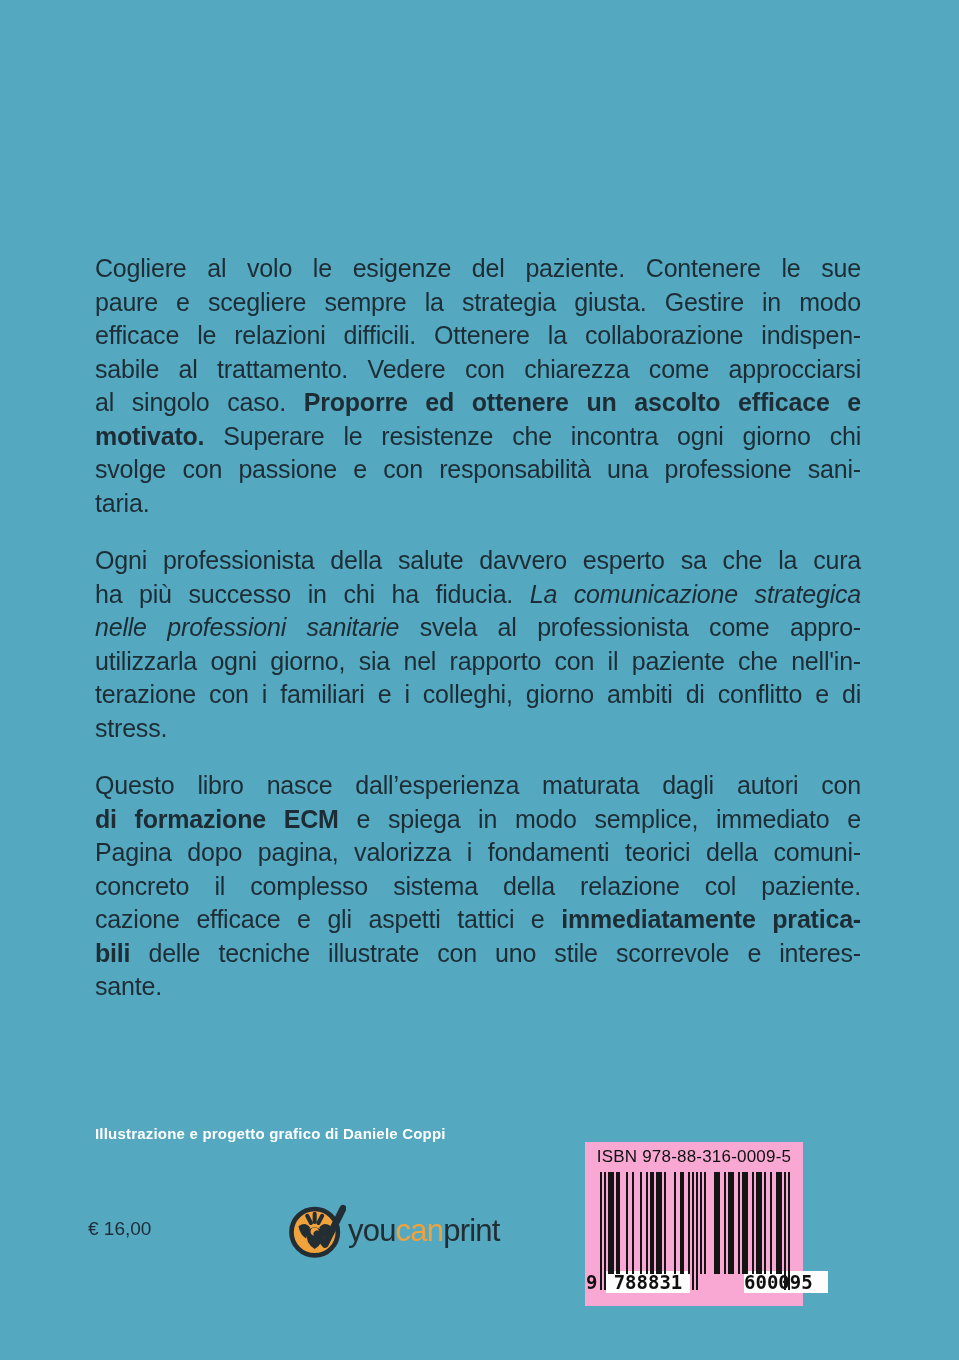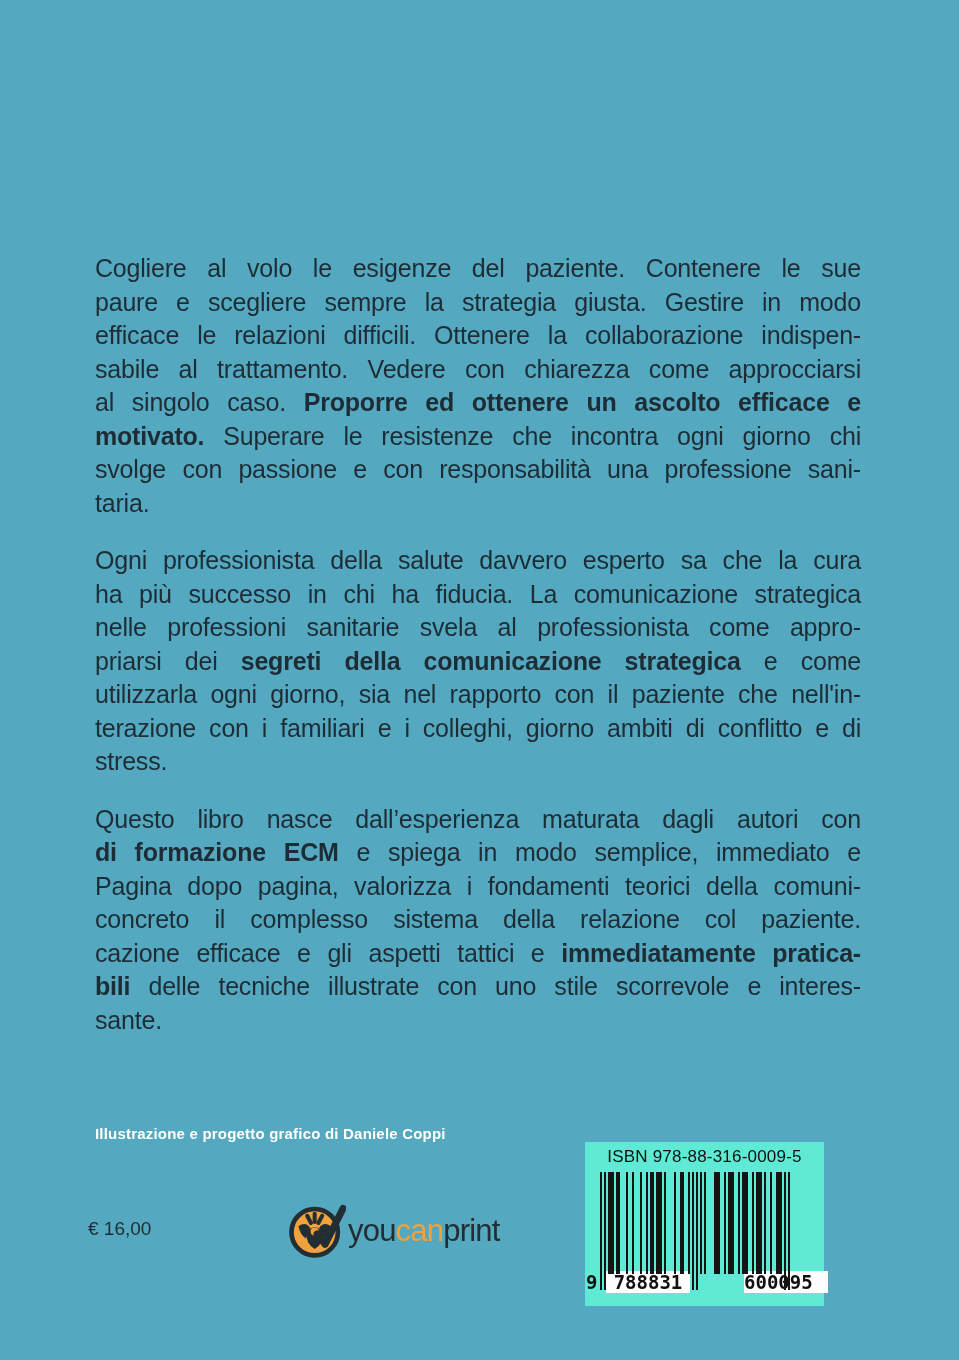--- a/index.html
+++ b/index.html
@@ -10,40 +10,39 @@
   }
   
   .text-block{
     position:absolute;left:95px;top:252px;width:766px;
     color:#1e2d35;font-size:25px;line-height:33.5px;letter-spacing:-0.2px;
   }
   .para{margin:0 0 24px 0;}
   .line{text-align:justify;text-align-last:justify;}
   .line.last{text-align-last:left;}
   .b{font-weight:bold;}
-  .i{}
+  .i{font-style:italic;}
   
   .credit{
     position:absolute;left:95px;top:1125px;
     color:#ffffff;font-size:15px;font-weight:bold;letter-spacing:0.2px;
   }
   
   .price{
     position:absolute;left:88px;top:1218px;
     color:#1e2d35;font-size:19px;letter-spacing:0;
   }
   
   .logo{position:absolute;left:288px;top:1202px;display:flex;align-items:center;gap:2px;}
   .logo svg{width:58px;height:58px;display:block;}
   .logo-text{font-size:31px;font-weight:normal;color:#232e34;letter-spacing:-0.8px;line-height:58px;}
   
   .barcode-box{
     position:absolute;left:585px;top:1142px;width:218px;height:164px;
-    background:#5eead4;
-    padding-left:21px;
+    background:#f9a8d4;
   }
   .isbn{
     position:absolute;top:5px;left:0;right:0;text-align:center;
     font-size:17px;color:#101010;letter-spacing:0.2px;
   }
   .bars{position:absolute;left:15px;top:30px;width:190px;height:122px;}
   .bar{position:absolute;top:0;width:2px;height:102px;background:#141414;}
   .bar.guard{height:118px;}
   .bdigit{
     position:absolute;top:99px;height:22px;line-height:22px;
@@ -67,21 +66,20 @@
         <div class="line"><span>sabile al trattamento. Vedere con chiarezza come approcciarsi</span></div>
         <div class="line"><span>al singolo caso. </span><span class="b">Proporre ed ottenere un ascolto efficace e</span></div>
         <div class="line"><span class="b">motivato.</span><span> Superare le resistenze che incontra ogni giorno chi</span></div>
         <div class="line"><span>svolge con passione e con responsabilità una professione sani-</span></div>
         <div class="line last"><span>taria.</span></div>
       </div>
       <div class="para">
         <div class="line"><span>Ogni professionista della salute davvero esperto sa che la cura</span></div>
         <div class="line"><span>ha più successo in chi ha fiducia. </span><span class="i">La comunicazione strategica</span></div>
         <div class="line"><span class="i">nelle professioni sanitarie</span><span> svela al professionista come appro-</span></div>
-        <div class="line"><span>priarsi dei </span><span class="b">segreti della comunicazione strategica</span><span> e come</span></div>
         <div class="line"><span>utilizzarla ogni giorno, sia nel rapporto con il paziente che nell'in-</span></div>
         <div class="line"><span>terazione con i familiari e i colleghi, giorno ambiti di conflitto e di</span></div>
         <div class="line last"><span>stress.</span></div>
       </div>
       <div class="para">
         <div class="line"><span>Questo libro nasce dall’esperienza maturata dagli autori con</span></div>
         <div class="line"><span class="b">di formazione ECM</span><span> e spiega in modo semplice, immediato e</span></div>
         <div class="line"><span>Pagina dopo pagina, valorizza i fondamenti teorici della comuni-</span></div>
         <div class="line"><span>concreto il complesso sistema della relazione col paziente.</span></div>
         <div class="line"><span>cazione efficace e gli aspetti tattici e </span><span class="b">immediatamente pratica-</span></div>

